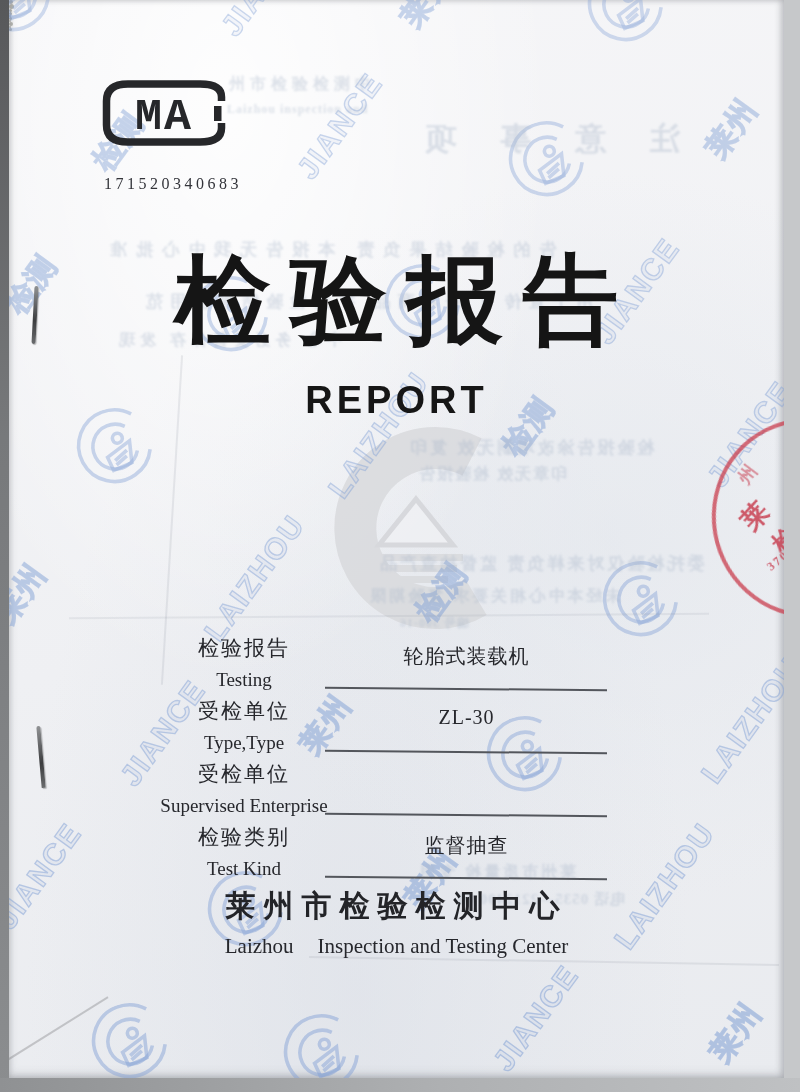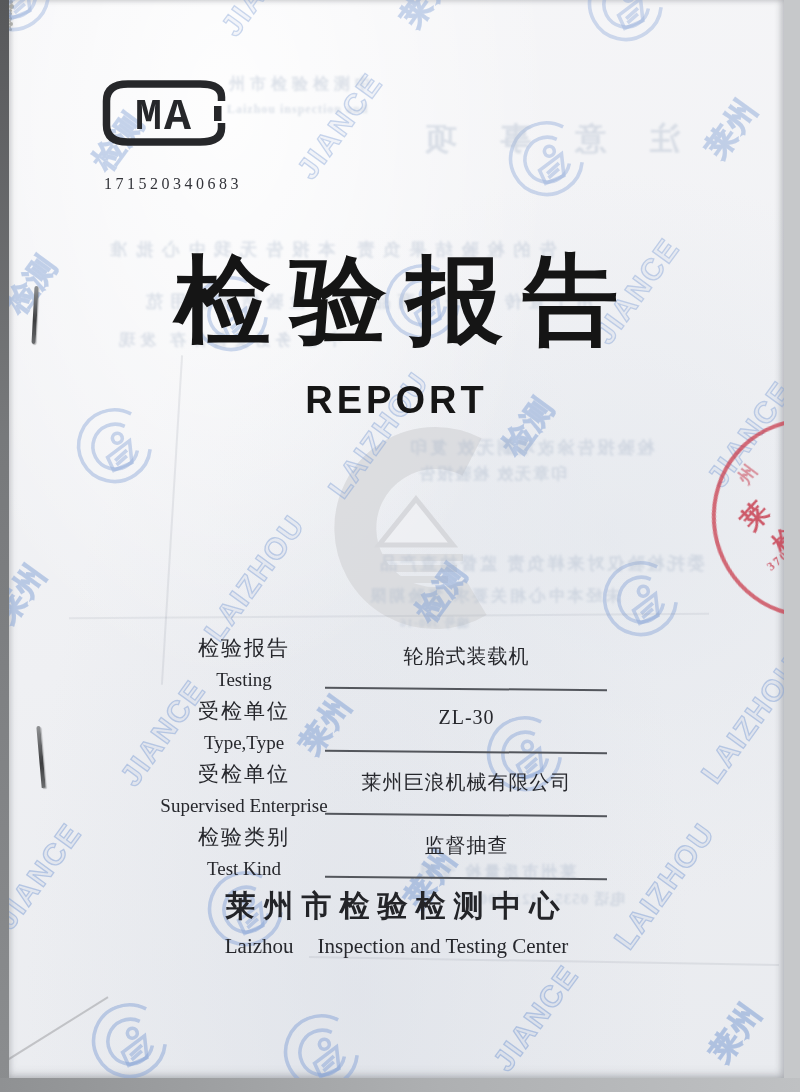--- a/index.html
+++ b/index.html
@@ -245,21 +245,20 @@
             <div class="fen">Type,Type</div>
           </div>
           <div class="fval">ZL-30</div>
           <div class="fline"></div>
         </div>
         <div class="frow" style="top: 760px;">
           <div class="flabels">
             <div class="fzh">受检单位</div>
             <div class="fen">Supervised Enterprise</div>
           </div>
-          <div class="fval">莱州巨浪机械有限公司</div>
           <div class="fline"></div>
         </div>
         <div class="frow" style="top: 823px;">
           <div class="flabels">
             <div class="fzh">检验类别</div>
             <div class="fen">Test Kind</div>
           </div>
           <div class="fval">监督抽查</div>
           <div class="fline"></div>
         </div>

